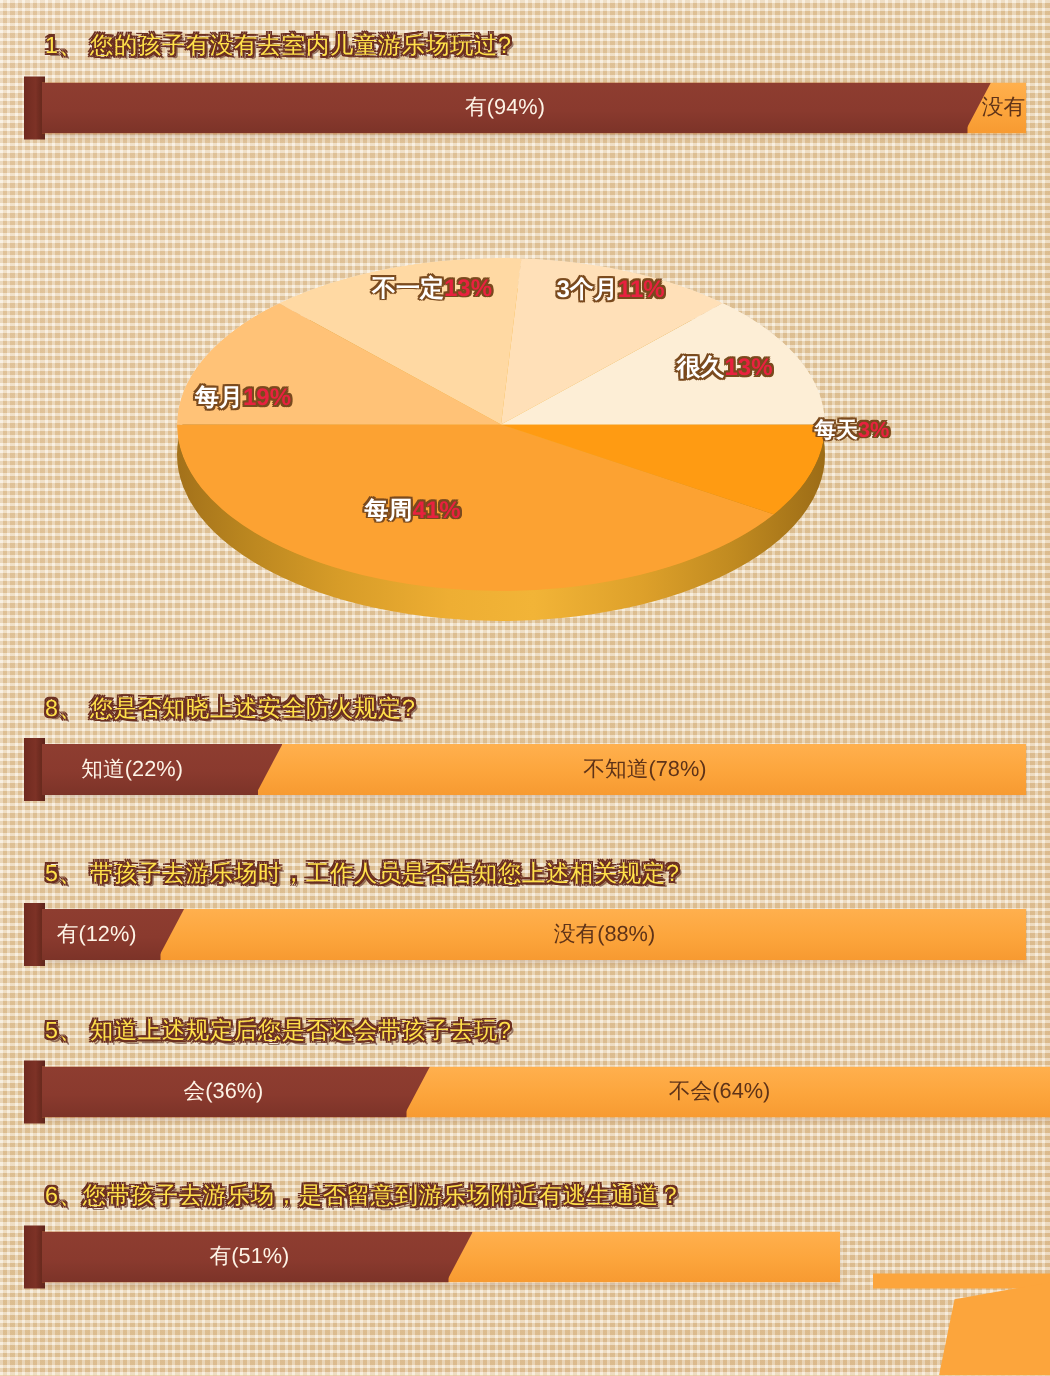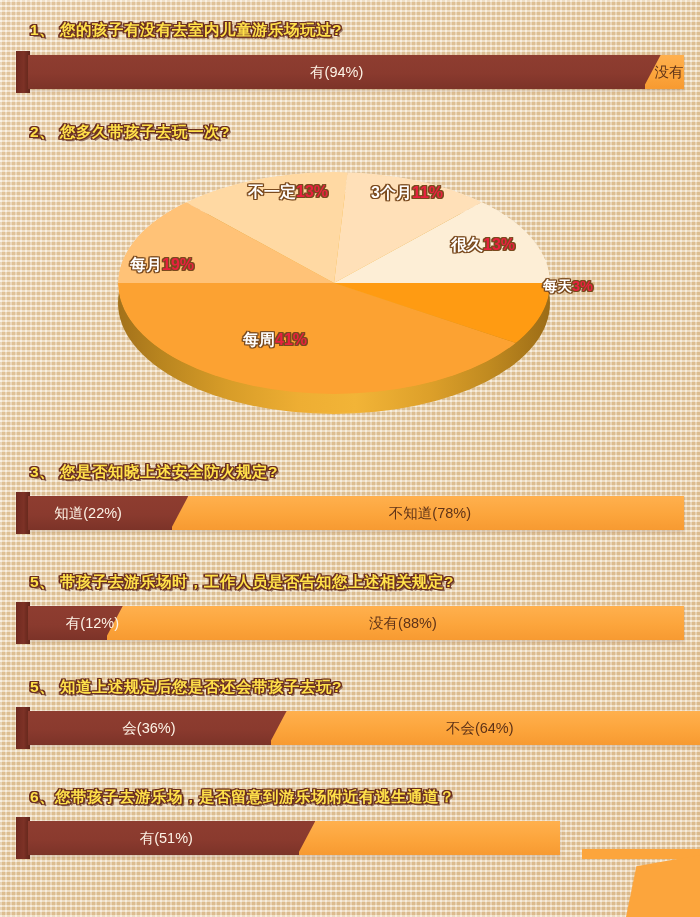--- a/index.html
+++ b/index.html
@@ -31,21 +31,21 @@
         rgba(255,255,255,0.40) 0px, rgba(255,255,255,0.40) 2px,
         rgba(198,160,114,0.22) 2px, rgba(198,160,114,0.22) 5px),
       linear-gradient(135deg, #f1d9b5 0%, #ead0a4 45%, #e7c99c 100%);
     overflow: hidden;
   }
 
   
   .q-title {
     position: absolute;
     font-size: 15.5px;
-    font-weight: bold;
+    font-weight: normal;
     letter-spacing: 0.5px;
     color: #ffe14a;
     white-space: nowrap;
     text-shadow:
       -1.4px -1.4px 0 #6b2f21,
        1.4px -1.4px 0 #6b2f21,
       -1.4px  1.4px 0 #6b2f21,
        1.4px  1.4px 0 #6b2f21,
        0px   -1.4px 0 #6b2f21,
        0px    1.4px 0 #6b2f21,
@@ -189,21 +189,20 @@
   <div class="bar-wrap" style="left:16px; top:55px; width:668px;">
     <div class="bar-tail"></div>
     <div class="bar-body">
       <div class="seg-right"></div>
       <div class="seg-left" style="width:94%;"></div>
       <div class="seg-label on-dark" style="left:43%;">有(94%)</div>
       <div class="seg-label on-light" style="left:95.5%;">没有(6%)</div>
     </div>
   </div>
 
-  <div class="q-title" style="left:30px; top:122px;">2、  您多久带孩子去玩一次?</div>
 
   <div id="pie-block">
 
     <div class="pie-side"></div>
 
     <div class="pie-top">
       <svg viewBox="0 0 432 222" width="432" height="222" preserveAspectRatio="none">
 
         <path fill="#fca232" d="M216,111 L0,111 A216,111 0 0,0 398.3,171.0 Z"></path>
 
@@ -237,40 +236,40 @@
 
     <div class="pie-label" style="left:451px; top:85px;">
       <span>很久</span><span class="pct">13%</span>
     </div>
 
     <div class="pie-label" style="left:543px; top:127px; font-size:14.5px;">
       <span>每天</span><span class="pct">3%</span>
     </div>
   </div>
 
-  <div class="q-title" style="left:30px; top:462px;">3、  您是否知晓上述安全防火规定?</div>
+  <div class="q-title" style="left:30px; top:462px;">8、  您是否知晓上述安全防火规定?</div>
 
   <div class="bar-wrap" style="left:16px; top:496px; width:668px;">
     <div class="bar-tail"></div>
     <div class="bar-body">
       <div class="seg-right"></div>
       <div class="seg-left" style="width:22%;"></div>
       <div class="seg-label on-dark" style="left:4%;">知道(22%)</div>
       <div class="seg-label on-light" style="left:55%;">不知道(78%)</div>
     </div>
   </div>
 
   <div class="q-title" style="left:30px; top:572px;">5、  带孩子去游乐场时，工作人员是否告知您上述相关规定?</div>
 
   <div class="bar-wrap" style="left:16px; top:606px; width:668px;">
     <div class="bar-tail"></div>
     <div class="bar-body">
       <div class="seg-right"></div>
       <div class="seg-left" style="width:12%;"></div>
-      <div class="seg-label on-dark" style="left:1.5%;margin-left:28px;">有(12%)</div>
+      <div class="seg-label on-dark" style="left:1.5%;">有(12%)</div>
       <div class="seg-label on-light" style="left:52%;">没有(88%)</div>
     </div>
   </div>
 
   <div class="q-title" style="left:30px; top:677px;">5、  知道上述规定后您是否还会带孩子去玩?</div>
 
   <div class="bar-wrap" style="left:16px; top:711px; width:668px;padding-left:18px;">
     <div class="bar-tail"></div>
     <div class="bar-body">
       <div class="seg-right"></div>

